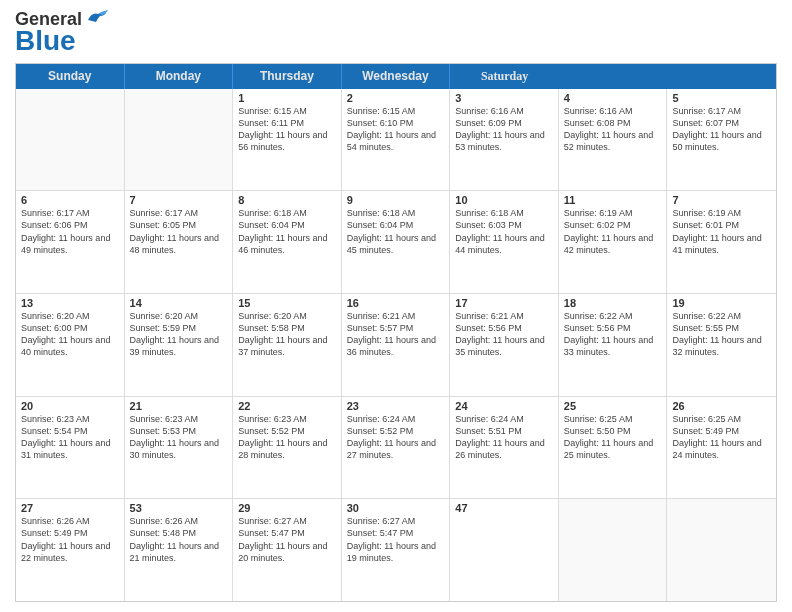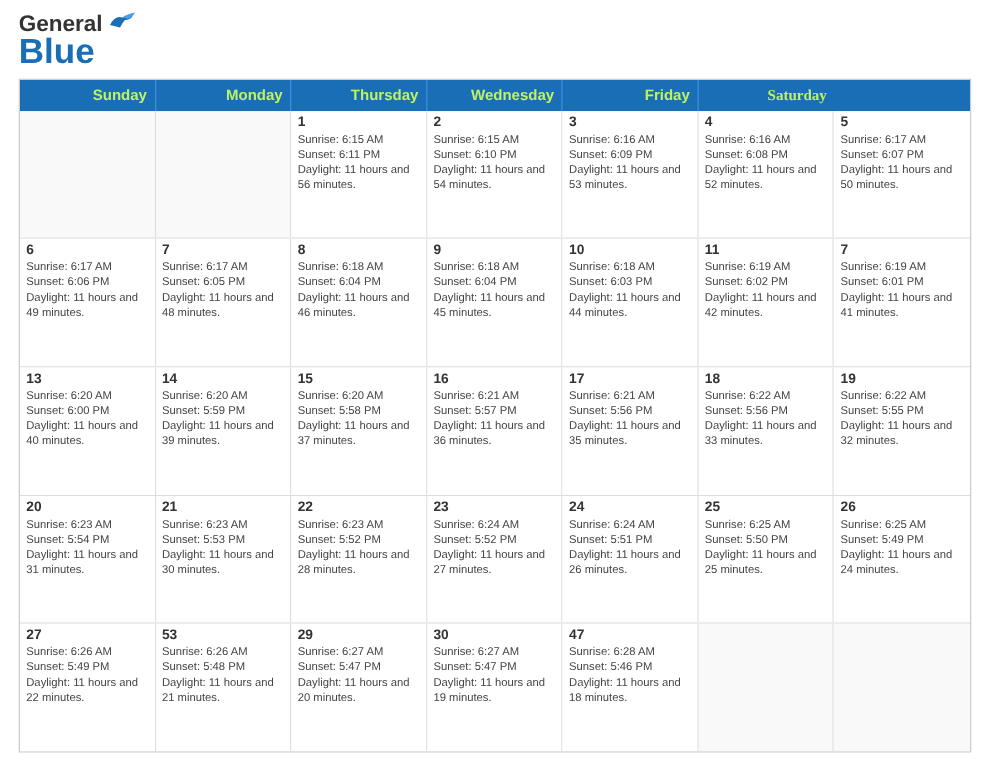--- a/index.html
+++ b/index.html
@@ -55,25 +55,25 @@
       display: flex;
       flex-direction: column;
       border: 1px solid #ccc;
     }
     .cal-header {
       display: grid;
       grid-template-columns: repeat(7, 1fr);
       background: #1a6eb5;
     }
     .cal-header-cell {
-      color: #bef264;
+      color: #e5e5e5;
       font-size: 12px;
       font-weight: bold;
       padding: 5px 6px;
-      text-align: right;
+      text-align: center;
       border-right: 1px solid #3a8ee5;
     }
     .cal-header-cell:last-child {
       border-right: none;
       font-family: Liberation Serif, serif;
     }
     .cal-body {
       flex: 1;
       display: flex;
       flex-direction: column;
@@ -138,21 +138,20 @@
       <div class="location"></div>
     </div>
   </div>
 
   <div class="calendar">
     <div class="cal-header">
     <div class="cal-header-cell">Sunday</div>
         <div class="cal-header-cell">Monday</div>
         <div class="cal-header-cell">Thursday</div>
         <div class="cal-header-cell">Wednesday</div>
-        <div class="cal-header-cell">Friday</div>
         <div class="cal-header-cell">Saturday</div>
       </div>
     <div class="cal-body">
     <div class="cal-row">
           <div class="cal-cell empty"></div>
           <div class="cal-cell empty"></div>
           <div class="cal-cell">
             <span class="day-num">1</span>
             <div class="cell-info">Sunrise: 6:15 AM<br>Sunset: 6:11 PM<br>Daylight: 11 hours and 56 minutes.</div>
           </div>
@@ -275,20 +274,19 @@
           <div class="cal-cell">
             <span class="day-num">29</span>
             <div class="cell-info">Sunrise: 6:27 AM<br>Sunset: 5:47 PM<br>Daylight: 11 hours and 20 minutes.</div>
           </div>
           <div class="cal-cell">
             <span class="day-num">30</span>
             <div class="cell-info">Sunrise: 6:27 AM<br>Sunset: 5:47 PM<br>Daylight: 11 hours and 19 minutes.</div>
           </div>
           <div class="cal-cell">
             <span class="day-num">47</span>
-            <div class="cell-info">Sunrise: 6:28 AM<br>Sunset: 5:46 PM<br>Daylight: 11 hours and 18 minutes.</div>
           </div>
           <div class="cal-cell empty"></div>
           <div class="cal-cell empty"></div>
         </div>
       </div>
   </div>
 </div>
 
 </body></html>

